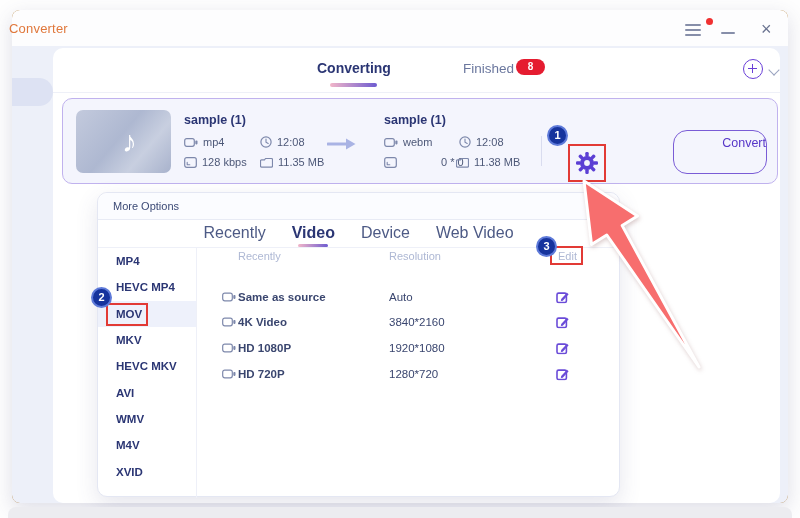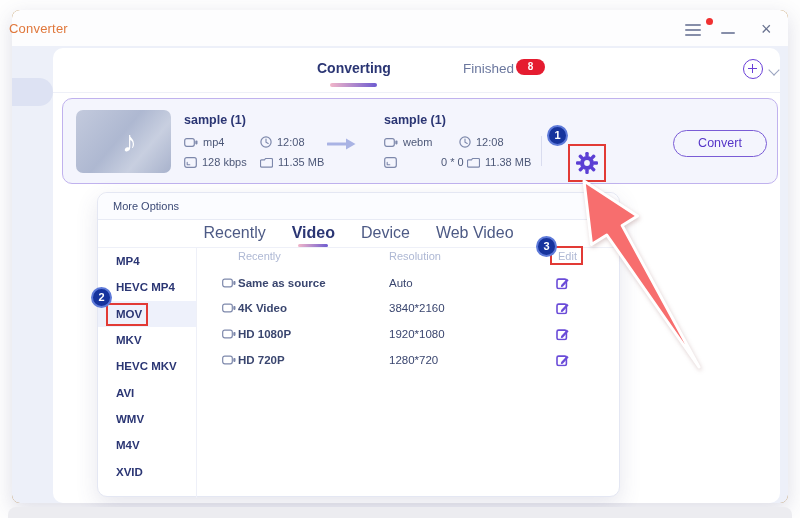--- a/index.html
+++ b/index.html
@@ -53,27 +53,27 @@
     background:linear-gradient(130deg,#c3cadd 0%,#aeb8d1 45%,#c8cfe0 70%,#a8b2cc 100%);
     display:flex; align-items:center; justify-content:center; }
   #file-thumb span { color:#ffffff; font-size:30px; transform:translateX(6px); }
   .file-title { font-size:12.5px; font-weight:bold; color:#2b3674; }
   .meta { display:flex; align-items:center; gap:5px; font-size:11px; color:#4d5878; }
   .meta svg { flex:0 0 auto; color:#7d88ab; }
   #src-title { left:121px; top:14px; } #tgt-title { left:321px; top:14px; }
   #src-format { left:121px; top:37px; } #src-duration { left:197px; top:37px; }
   #src-bitrate { left:121px; top:57px; } #src-size { left:197px; top:57px; }
   #tgt-format { left:321px; top:37px; } #tgt-duration { left:396px; top:37px; }
-  #tgt-resolution { left:321px; top:57px;gap:44px; } #tgt-size { left:404px; top:57px; }
+  #tgt-resolution { left:321px; top:57px;gap:44px; } #tgt-size { left:393px; top:57px; }
   #convert-arrow { left:264px; top:38px; }
   #file-divider { left:478px; top:37px; width:1px; height:30px; background:#d9dcef; }
   #gear-box { left:505px; top:45px; width:38px; height:38px; border:2px solid #e23a35;
     display:flex; align-items:center; justify-content:center; }
-  #convert-button { left:610px; top:31px; width:94px; height:27px; border:1.5px solid #7a5cd6;
-    border-radius:14px; color:#5636c8; font-size:12.5px; text-align:center; line-height:24px;
+  #convert-button { left:610px; top:31px; width:94px; height:44px; border:1.5px solid #7a5cd6;
+    border-radius:14px; color:#5636c8; font-size:12.5px; text-align:right; line-height:24px;
     background:transparent; cursor:default; }
 
   
   .step-badge { width:21px; height:21px; border-radius:50%; background:#16339d;
     border:2px solid #5e7ad9; color:#ffffff; font-size:11px; font-weight:bold;
     text-align:center; line-height:17px; z-index:40; }
   #badge-1 { left:484px; top:26px; }
   #badge-2 { left:-7px; top:94px; }
   #badge-3 { left:438px; top:43px; }
 
@@ -94,21 +94,21 @@
   #format-sidebar { left:0; top:55px; width:99px; height:250px; border-right:1px solid #eef0f8; }
   .format-item { height:26.3px; display:flex; align-items:center; padding-left:18px;
     font-size:11.5px; font-weight:bold; color:#2b3674; cursor:default; }
   .format-item.active { background:#eef1fb;align-items:center; }
   #mov-box { left:8px; top:110px; width:42px; height:23px; border:2px solid #e23a35; z-index:30; }
 
   #quality-table { left:99px; top:55px; width:424px; height:250px; }
   .th { position:absolute; font-size:11px; color:#aeb8d4; }
   #th-quality { left:41px; top:2px; } #th-resolution { left:192px; top:2px; } #th-edit { left:361px; top:2px; }
   #edit-box { left:353px; top:-2px; width:33px; height:19px; border:2px solid #e23a35; z-index:30; }
-  #table-rows { left:0; top:22px; width:424px;text-align:right; }
+  #table-rows { left:0; top:36px; width:424px;text-align:right; }
   .q-row { position:relative; height:25.6px; }
   .q-row .cam { position:absolute; left:25px; top:50%; transform:translateY(-50%); color:#7d88ab; }
   .q-row .quality { position:absolute; left:41px; top:50%; transform:translateY(-50%);
     font-size:11.5px; font-weight:bold; color:#3a466f; }
   .q-row .resolution { position:absolute; left:192px; top:50%; transform:translateY(-50%);
     font-size:11.5px; color:#3a466f; }
   .q-row .edit-icon { position:absolute; left:359px; top:50%; transform:translateY(-50%);
     color:#6a4bd8; cursor:default; }
 
   #red-arrow { left:0; top:0; width:800px; height:518px; pointer-events:none; z-index:50; }

